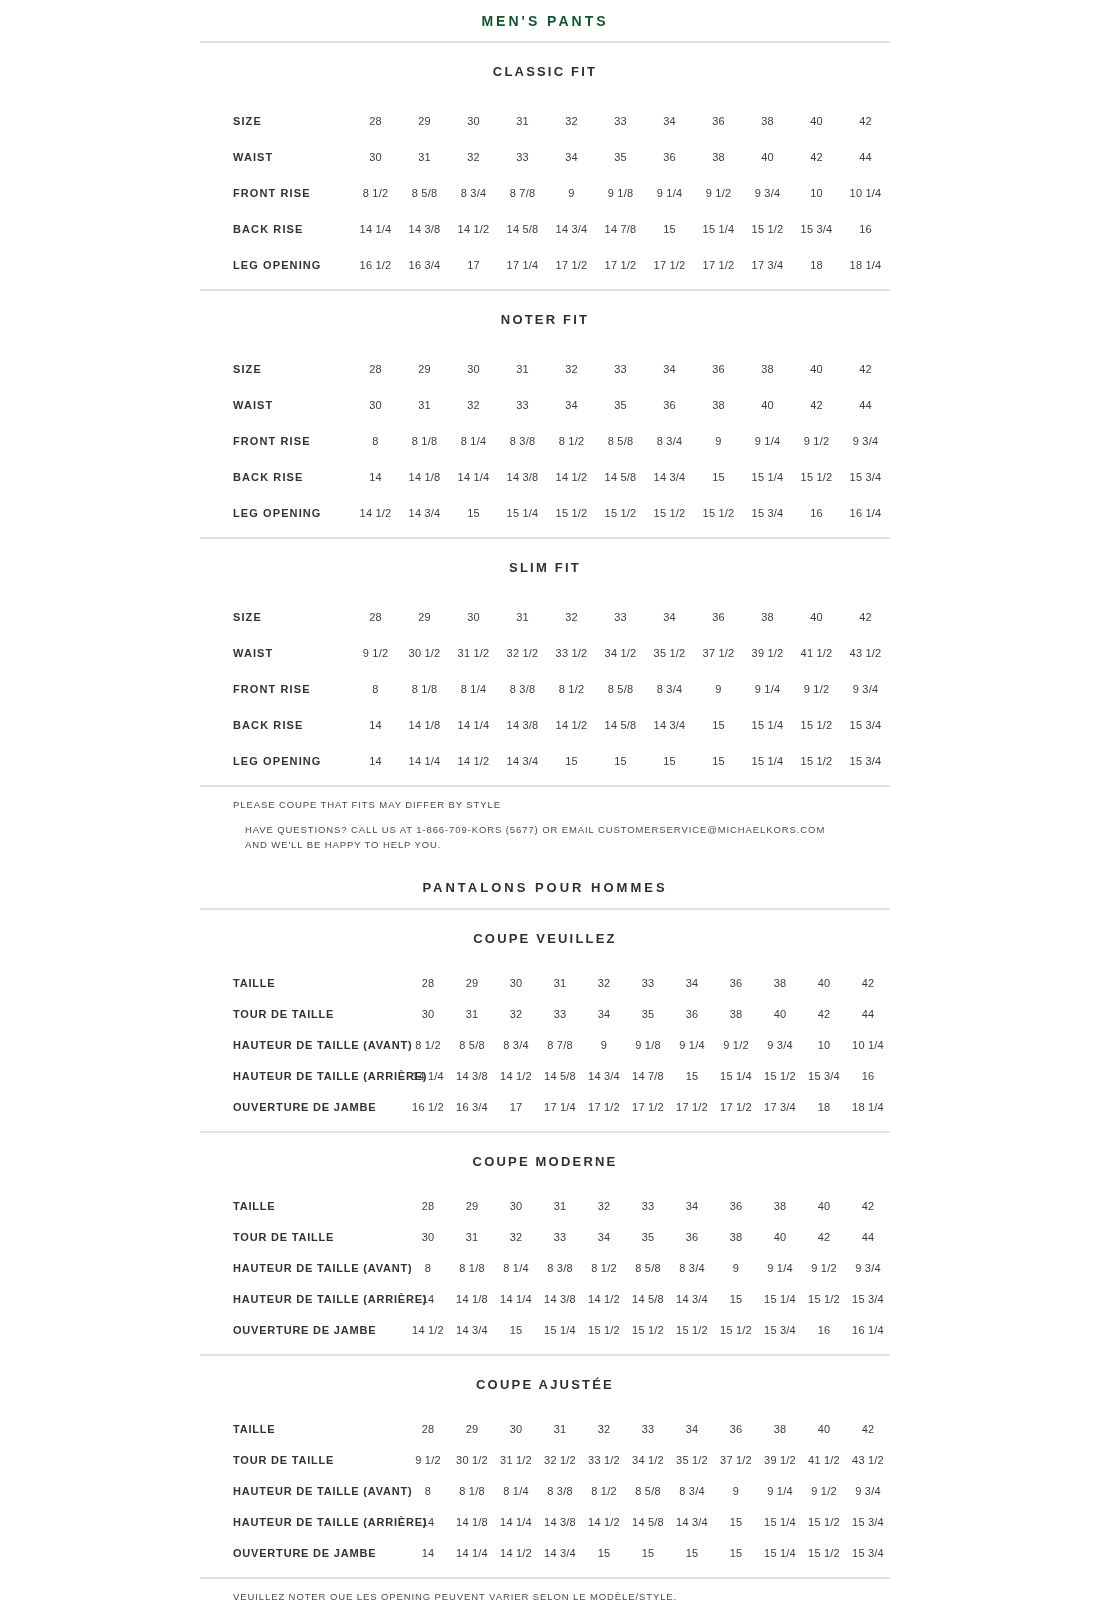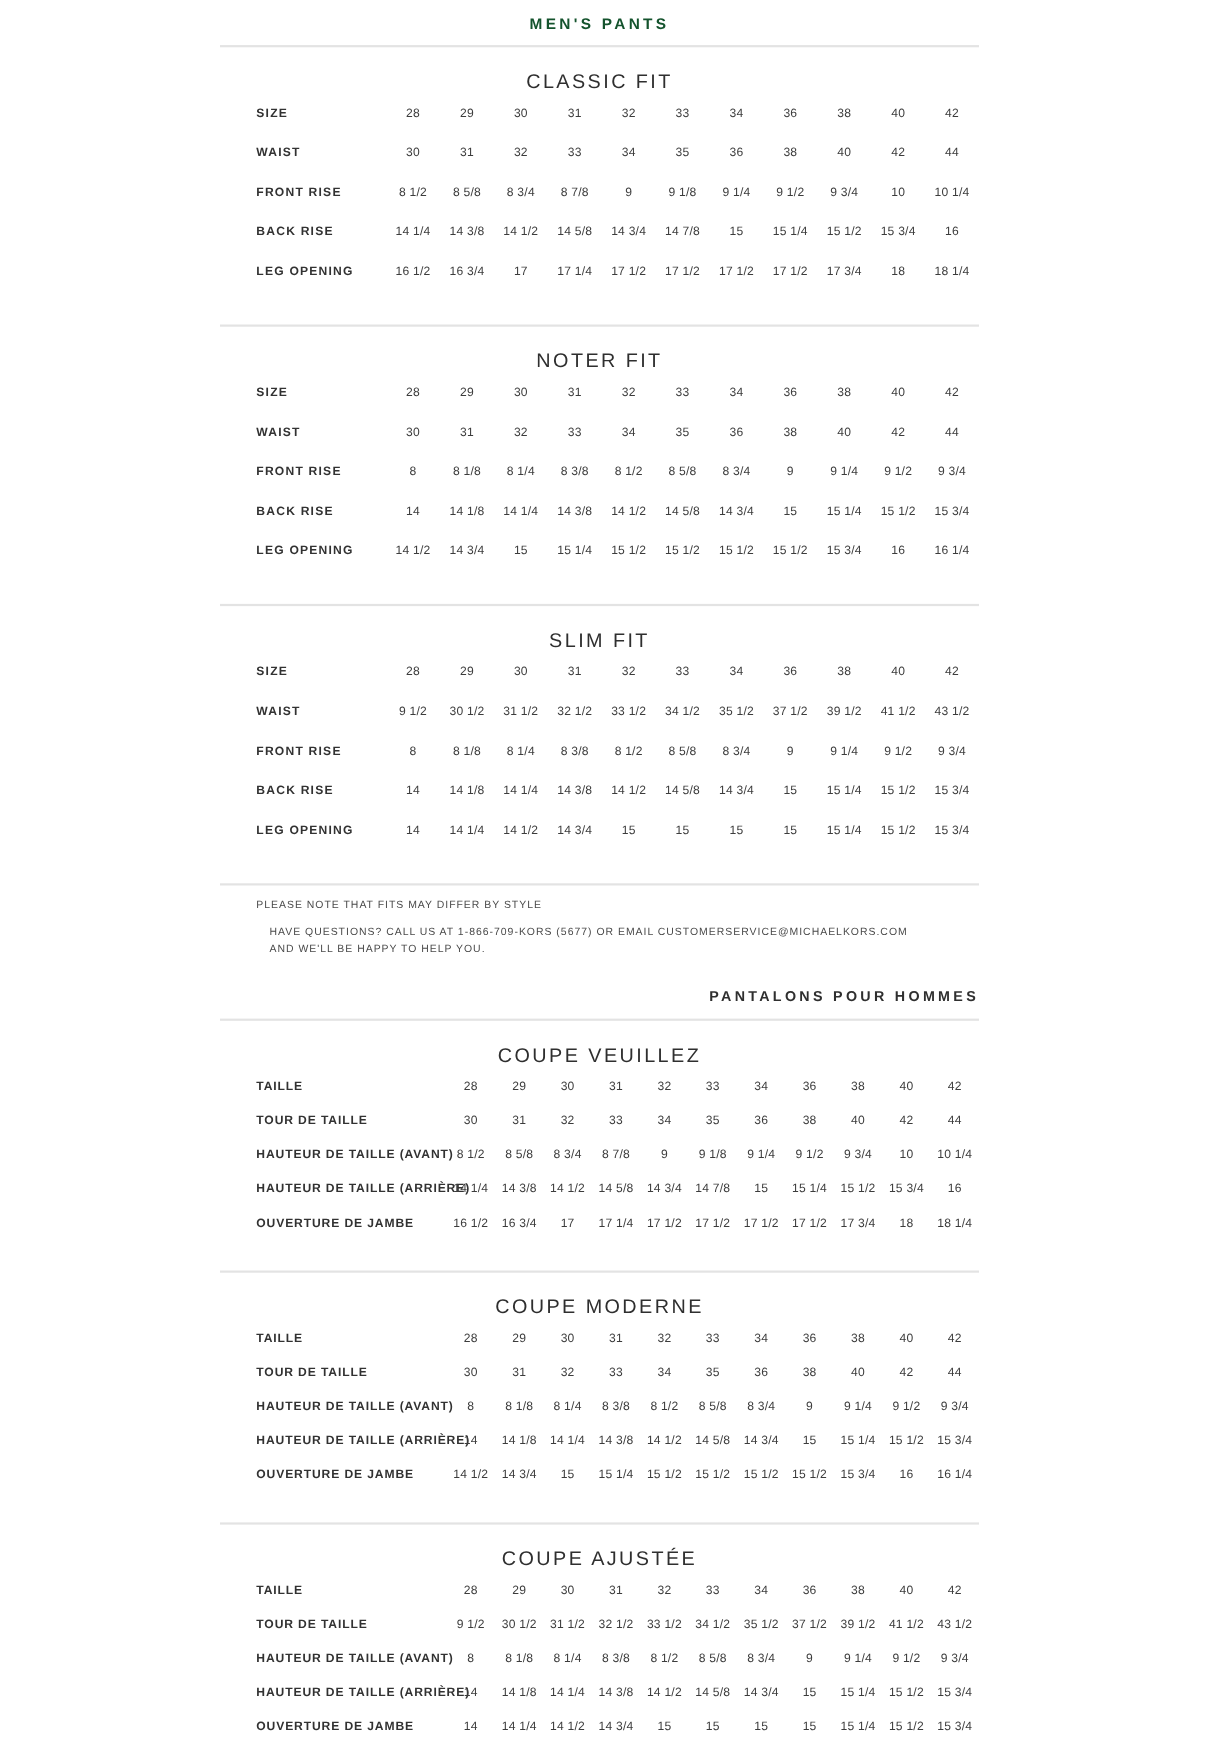--- a/index.html
+++ b/index.html
@@ -27,29 +27,29 @@
   .rule{
     height:2px;
     background:#e3e3e3;
   }
   .fit-block{
     border-bottom:2px solid #e3e3e3;
     padding-bottom:18px;
   }
   .fit-title{
     text-align:center;
-    font-size:18px;
-    font-weight:normal;
+    font-size:13px;
+    font-weight:bold;
     letter-spacing:2.2px;
     color:#2f2f2f;
     padding:21px 0 12px 0;
   }
   .trow{
     display:flex;
-    align-items:flex-start;
+    align-items:flex-end;
     height:36px;
   }
   .section-fr .trow{height:31px;}
   .tlabel{
     flex:0 0 auto;
     width:118px;
     padding-left:33px;
     font-size:11px;
     font-weight:bold;
     letter-spacing:1.1px;
@@ -79,21 +79,21 @@
     letter-spacing:0.9px;
     color:#4a4a4a;
     line-height:1.6;
     margin:12px;
     max-width:640px;
   }
   .fr-heading{
     font-size:13px;
     font-weight:bold;
     letter-spacing:3px;
-    text-align:right;
+    text-align:center;
     color:#2f2f2f;
     padding:16px 0 13px 0;
     margin:0;
   }
 </style>
 </head>
 <body>
 
 <div class="content">
 
@@ -317,21 +317,21 @@
             <div class="tcell">15</div>
             <div class="tcell">15</div>
             <div class="tcell">15 1/4</div>
             <div class="tcell">15 1/2</div>
             <div class="tcell">15 3/4</div>
           </div>
         </div>
       </div>
 
     <div class="notes">
-      <p class="note-line">PLEASE NOTE THAT FITS MAY DIFFER BY STYLE</p>
+      <p class="note-line">PLEASE COUPE THAT FITS MAY DIFFER BY STYLE</p>
       <p class="contact-line">
         <span>HAVE QUESTIONS? CALL US AT 1-866-709-KORS (5677) OR EMAIL CUSTOMERSERVICE@MICHAELKORS.COM</span><br>
         <span>AND WE'LL BE HAPPY TO HELP YOU.</span>
       </p>
     </div>
   </section>
 
   <h2 class="fr-heading">PANTALONS POUR HOMMES</h2>
   <div class="rule"></div>
 

